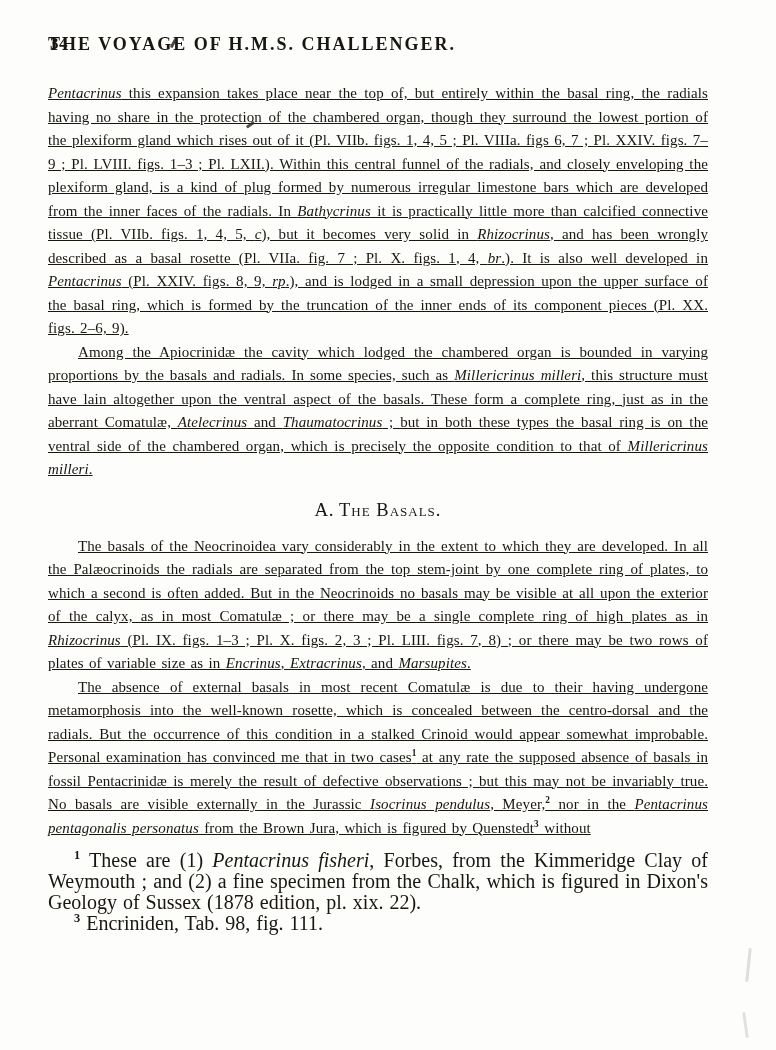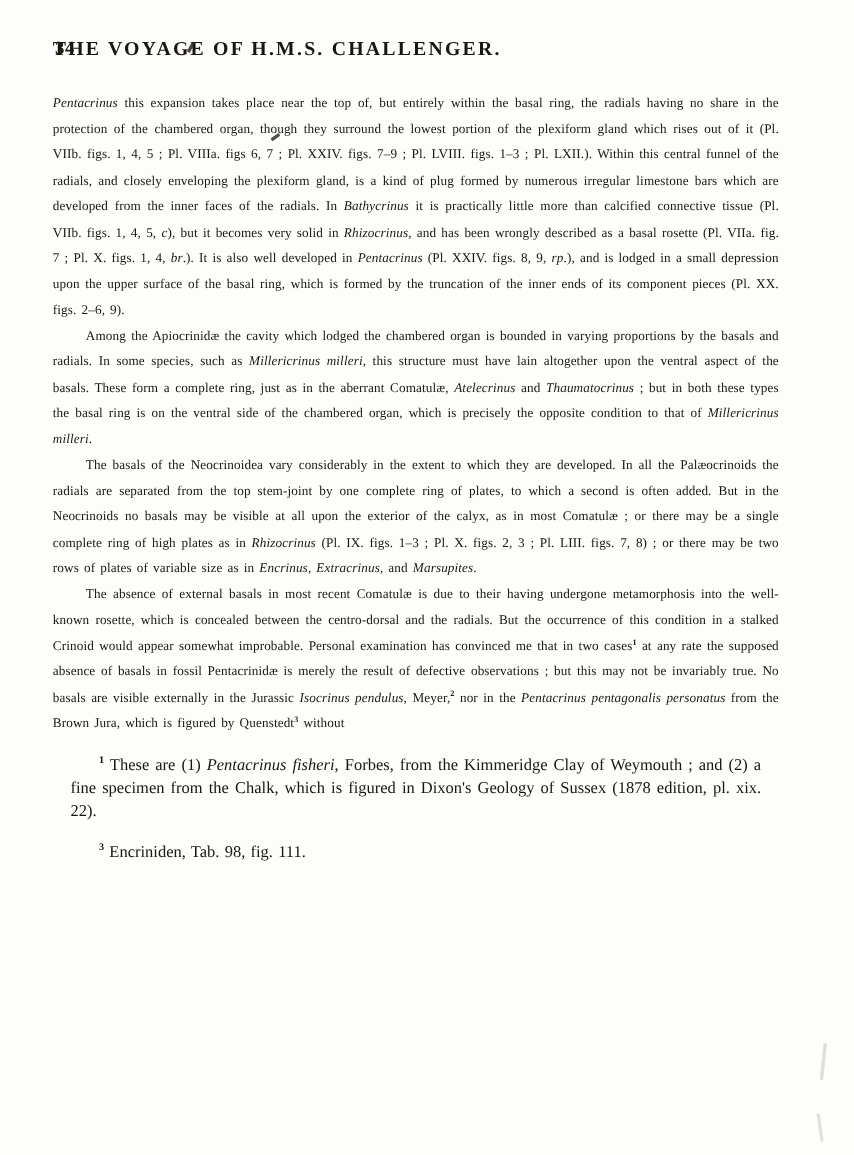--- a/index.html
+++ b/index.html
@@ -42,25 +42,26 @@
     font-weight: 700;
     letter-spacing: 2px;
     white-space: nowrap;
   }
   
   .text-block {
     margin-top: 26px;
   }
   .para {
     margin: 0;
-    font-size: 12px;
+    font-size: 15px;
     line-height: 23.5px;
     text-align: justify;
     word-spacing: 1.5px;
     letter-spacing: 0.1px;
+    text-decoration: underline;
   }
   .para.indent {
     text-indent: 30px;
   }
   .para em {
     font-style: italic;
   }
   sup {
     font-size: 62%;
     vertical-align: super;
@@ -81,22 +82,22 @@
   .heading-title {
     font-variant: small-caps;
     font-size: 18.5px;
     letter-spacing: 1px;
   }
   
   .footnotes {
     margin-top: 10px;
   }
   .footnote {
-    margin: 16px;
-    font-size: 15px;
+    margin: 0;
+    font-size: 20px;
     line-height: 21px;
     text-align: justify;
     text-indent: 26px;
     word-spacing: 1px;
   }
   .footnote em {
     font-style: italic;
   }
   
   .ink-mark {
@@ -148,20 +149,24 @@
   <span class="ink-mark m2"></span>
   <span class="scan-smudge s1"></span>
   <span class="scan-smudge s2"></span>
 
   <main class="text-block">
 
     <p class="para"><em>Pentacrinus</em><span> this expansion takes place near the top of, but entirely within the basal ring, the radials having no share in the protection of the chambered organ, though they surround the lowest portion of the plexiform gland which rises out of it (Pl. VIIb. figs. 1, 4, 5 ; Pl. VIIIa. figs 6, 7 ; Pl. XXIV. figs. 7–9 ; Pl. LVIII. figs. 1–3 ; Pl. LXII.).  Within this central funnel of the radials, and closely enveloping the plexiform gland, is a kind of plug formed by numerous irregular limestone bars which are developed from the inner faces of the radials.  In </span><em>Bathycrinus</em><span> it is practically little more than calcified connective tissue (Pl. VIIb. figs. 1, 4, 5, </span><em>c</em><span>), but it becomes very solid in </span><em>Rhizocrinus</em><span>, and has been wrongly described as a basal rosette (Pl. VIIa. fig. 7 ; Pl. X. figs. 1, 4, </span><em>br</em><span>.).  It is also well developed in </span><em>Pentacrinus</em><span> (Pl. XXIV. figs. 8, 9, </span><em>rp</em><span>.), and is lodged in a small depression upon the upper surface of the basal ring, which is formed by the truncation of the inner ends of its component pieces (Pl. XX. figs. 2–6, 9).</span></p>
 
     <p class="para indent"><span>Among the Apiocrinidæ the cavity which lodged the chambered organ is bounded in varying proportions by the basals and radials.  In some species, such as </span><em>Millericrinus milleri</em><span>, this structure must have lain altogether upon the ventral aspect of the basals. These form a complete ring, just as in the aberrant Comatulæ, </span><em>Atelecrinus</em><span> and </span><em>Thaumatocrinus</em><span> ; but in both these types the basal ring is on the ventral side of the chambered organ, which is precisely the opposite condition to that of </span><em>Millericrinus milleri</em><span>.</span></p>
 
+    <h2 class="section-heading">
+      <span class="heading-prefix">A.</span>
+      <span class="heading-title">The Basals.</span>
+    </h2>
 
     <p class="para indent"><span>The basals of the Neocrinoidea vary considerably in the extent to which they are developed.  In all the Palæocrinoids the radials are separated from the top stem-joint by one complete ring of plates, to which a second is often added.  But in the Neocrinoids no basals may be visible at all upon the exterior of the calyx, as in most Comatulæ ; or there may be a single complete ring of high plates as in </span><em>Rhizocrinus</em><span> (Pl. IX. figs. 1–3 ; Pl. X. figs. 2, 3 ; Pl. LIII. figs. 7, 8) ; or there may be two rows of plates of variable size as in </span><em>Encrinus</em><span>, </span><em>Extracrinus</em><span>, and </span><em>Marsupites</em><span>.</span></p>
 
     <p class="para indent"><span>The absence of external basals in most recent Comatulæ is due to their having undergone metamorphosis into the well-known rosette, which is concealed between the centro-dorsal and the radials.  But the occurrence of this condition in a stalked Crinoid would appear somewhat improbable.  Personal examination has convinced me that in two cases</span><sup>1</sup><span> at any rate the supposed absence of basals in fossil Pentacrinidæ is merely the result of defective observations ; but this may not be invariably true.  No basals are visible externally in the Jurassic </span><em>Isocrinus pendulus</em><span>, Meyer,</span><sup>2</sup><span> nor in the </span><em>Pentacrinus pentagonalis personatus</em><span> from the Brown Jura, which is figured by Quenstedt</span><sup>3</sup><span> without</span></p>
 
   </main>
 
   <footer class="footnotes">
     <p class="footnote"><sup>1</sup><span> These are (1) </span><em>Pentacrinus fisheri</em><span>, Forbes, from the Kimmeridge Clay of Weymouth ; and (2) a fine specimen from the Chalk, which is figured in Dixon's Geology of Sussex (1878 edition, pl. xix. 22).</span></p>
     <p class="footnote"><sup>3</sup><span> Encriniden, Tab. 98, fig. 111.</span></p>

